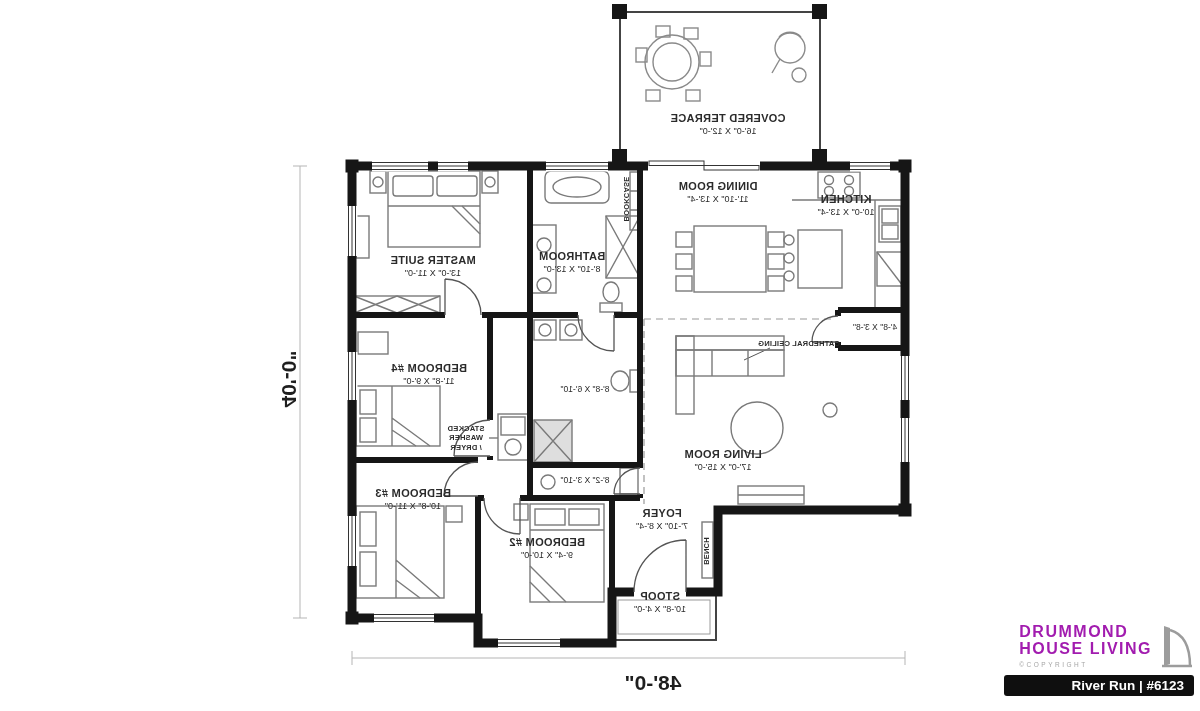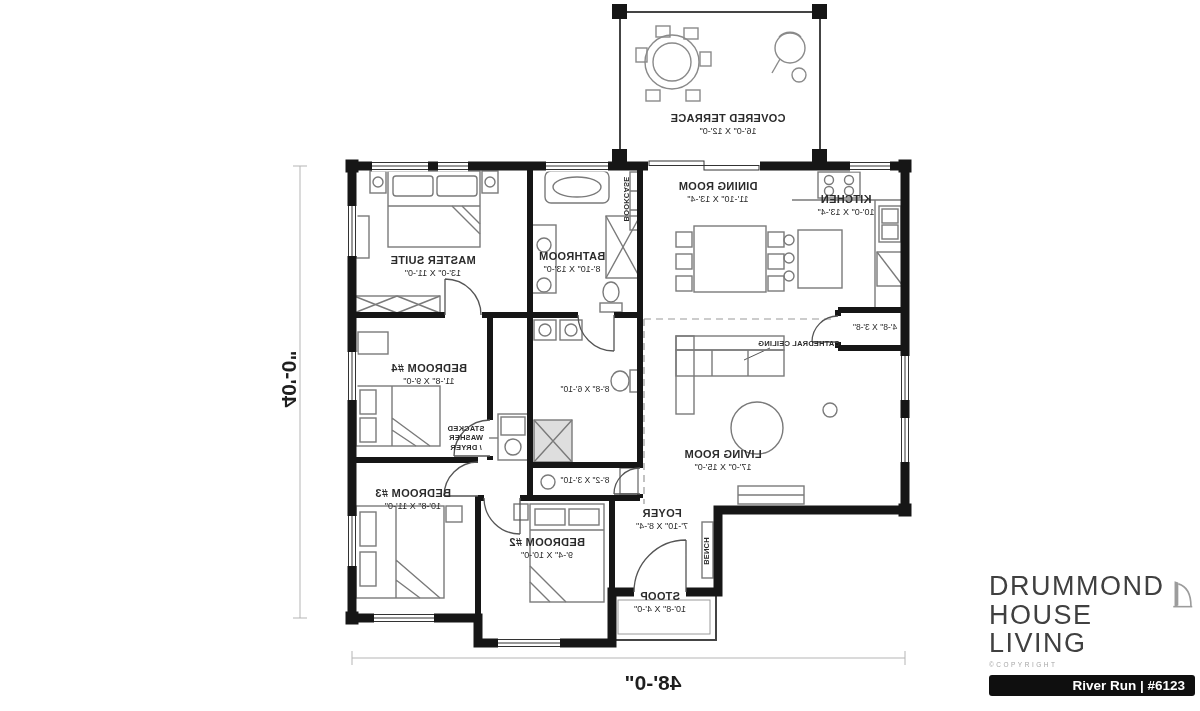--- a/index.html
+++ b/index.html
@@ -15,23 +15,23 @@
   .lbl.dimsonly .rdims{font-size:8.5px;}
   .lbl.tiny{font-size:7.5px;font-weight:700;letter-spacing:.2px;}
   .lbl.tiny span{display:block;font-size:7.5px;}
   .lbl.rot{transform:translate(-50%,-50%) rotate(90deg) scaleX(-1);}
   .lbl.bigdim{font-size:21px;font-weight:700;color:#1e1e1e;}
 
   
   .brand{position:absolute;right:6px;bottom:15px;width:205px;}
   .brand-top{display:flex;justify-content:flex-end;align-items:flex-start;gap:8px;margin-bottom:7px;}
   .brand-name{text-align:left;}
-  .brand-line{font-size:27px;font-weight:400;color:#404040;letter-spacing:1.5px;line-height:1.06;}
+  .brand-line{font-size:16px;font-weight:700;color:#a21caf;letter-spacing:1.5px;line-height:1.06;}
   .brand-copy{font-size:6.5px;color:#a5a5a5;letter-spacing:2.5px;margin-top:3px;}
-  .brand-bar{width:206px;margin-left:auto;background:#0f0f0f;color:#fff;font-size:13.5px;
+  .brand-bar{width:190px;margin-left:auto;background:#0f0f0f;color:#fff;font-size:13.5px;
              font-weight:700;text-align:right;padding:3px 10px;border-radius:3px;box-sizing:border-box;}
 </style>
 </head>
 <body>
 
 <div class="stage">
 
   <svg class="plan-svg" width="1200" height="711" viewBox="0 0 1200 711">
 
     <g fill="none" stroke="#444" stroke-width="2">

